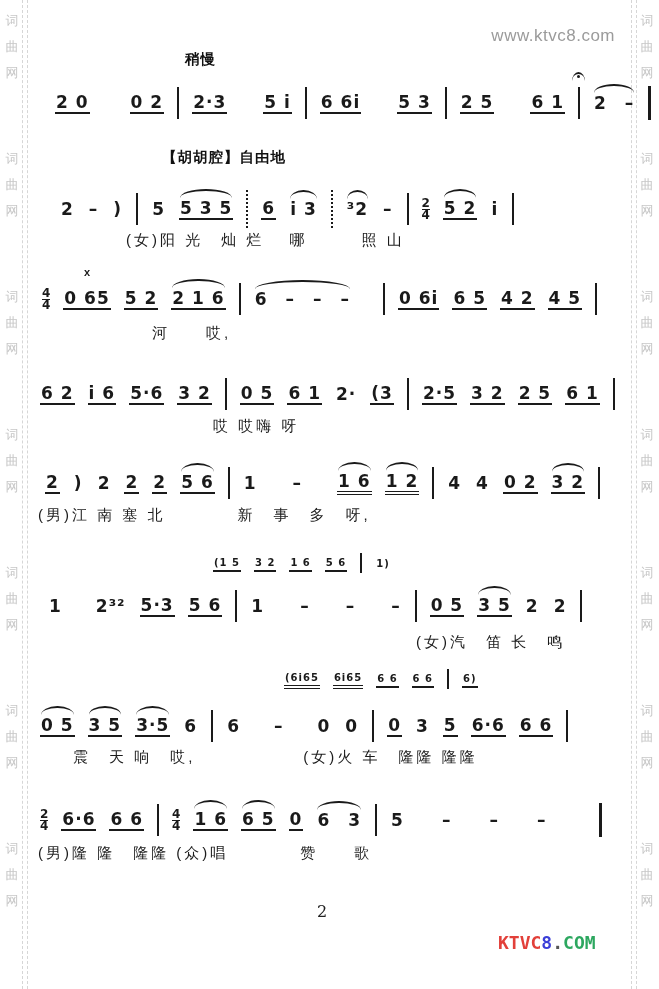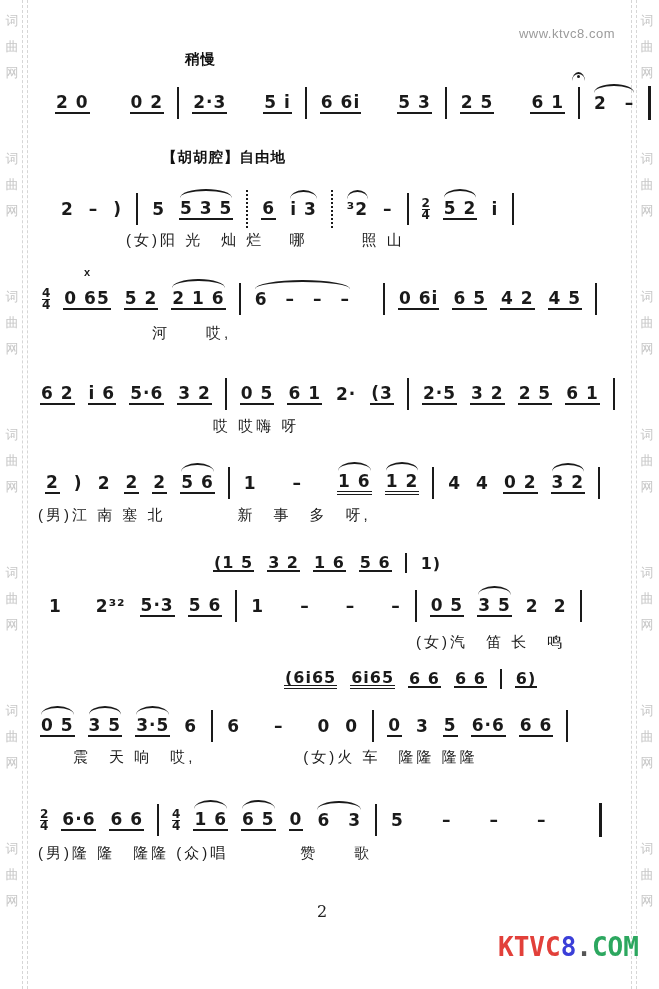--- a/index.html
+++ b/index.html
@@ -11,26 +11,26 @@
   .edge-line.left{left:22px;}
   .edge-line.right{left:631px;}
   
   .wm-col{position:absolute;top:0;bottom:0;width:18px;display:flex;flex-direction:column;
           align-items:center;padding-top:8px;}
   .wm-col.left{left:3px;}
   .wm-col.right{left:638px;}
   .wm-char{font-size:13px;line-height:26px;color:#c7c7c7;}
   .wm-gap{height:60px;flex:none;}
   
-  .site-url{position:absolute;top:26px;right:44px;font-size:13px;color:#9b9b9b;letter-spacing:.5px;}
+  .site-url{position:absolute;top:26px;right:44px;font-size:17px;color:#9b9b9b;letter-spacing:.5px;}
   
   .blk{position:absolute;white-space:nowrap;}
   .music{display:flex;align-items:center;gap:13px;font-family:"DejaVu Sans",sans-serif;
          font-weight:bold;font-size:17px;color:#1a1a1a;}
-  .music.small{font-size:16px;align-items:center;}
+  .music.small{font-size:10px;align-items:center;}
   .grp{position:relative;line-height:20px;letter-spacing:1px;padding:0 1px;}
   .music.small .grp{line-height:15px;}
   .u1{border-bottom:2px solid #1a1a1a;}
   .u2{border-bottom:4px double #1a1a1a;}
   .arc::before{content:"";position:absolute;left:1px;right:1px;top:-9px;height:7px;
                border-top:2px solid #1a1a1a;border-radius:50% 50% 0 0/100% 100% 0 0;}
   .bar{flex:none;width:2px;height:32px;background:#1a1a1a;position:relative;}
   .bar.dotted{width:0;background:none;border-left:2px dotted #1a1a1a;height:38px;}
   .bar.end{width:3px;height:34px;}
   .music.small .bar{height:20px;}
@@ -42,21 +42,21 @@
        font-size:12px;line-height:11px;font-weight:bold;}
   .sig .den{border-top:1.5px solid #1a1a1a;}
   .sp{flex:none;display:inline-block;}
   .lyrics{font-size:15px;letter-spacing:3px;color:#1c1c1c;}
   .tempo,.label{font-weight:bold;font-size:14.5px;color:#111;letter-spacing:1px;}
   .marker{font-size:11px;font-weight:bold;}
   
   .pageno{position:absolute;left:317px;top:902px;font-family:"DejaVu Serif",serif;
           font-size:16px;color:#222;}
   .logo{position:absolute;left:498px;top:932px;font-family:"DejaVu Sans Mono",monospace;
-        font-weight:bold;font-size:26px;letter-spacing:0;}
+        font-weight:bold;font-size:18px;letter-spacing:0;}
 </style>
 </head>
 <body>
 
 <div class="page">
   <div class="edge-line left"></div>
   <div class="edge-line right"></div>
 
   <div class="wm-col left">
       <span class="wm-char" style="color: rgb(199, 199, 199);">词</span>

